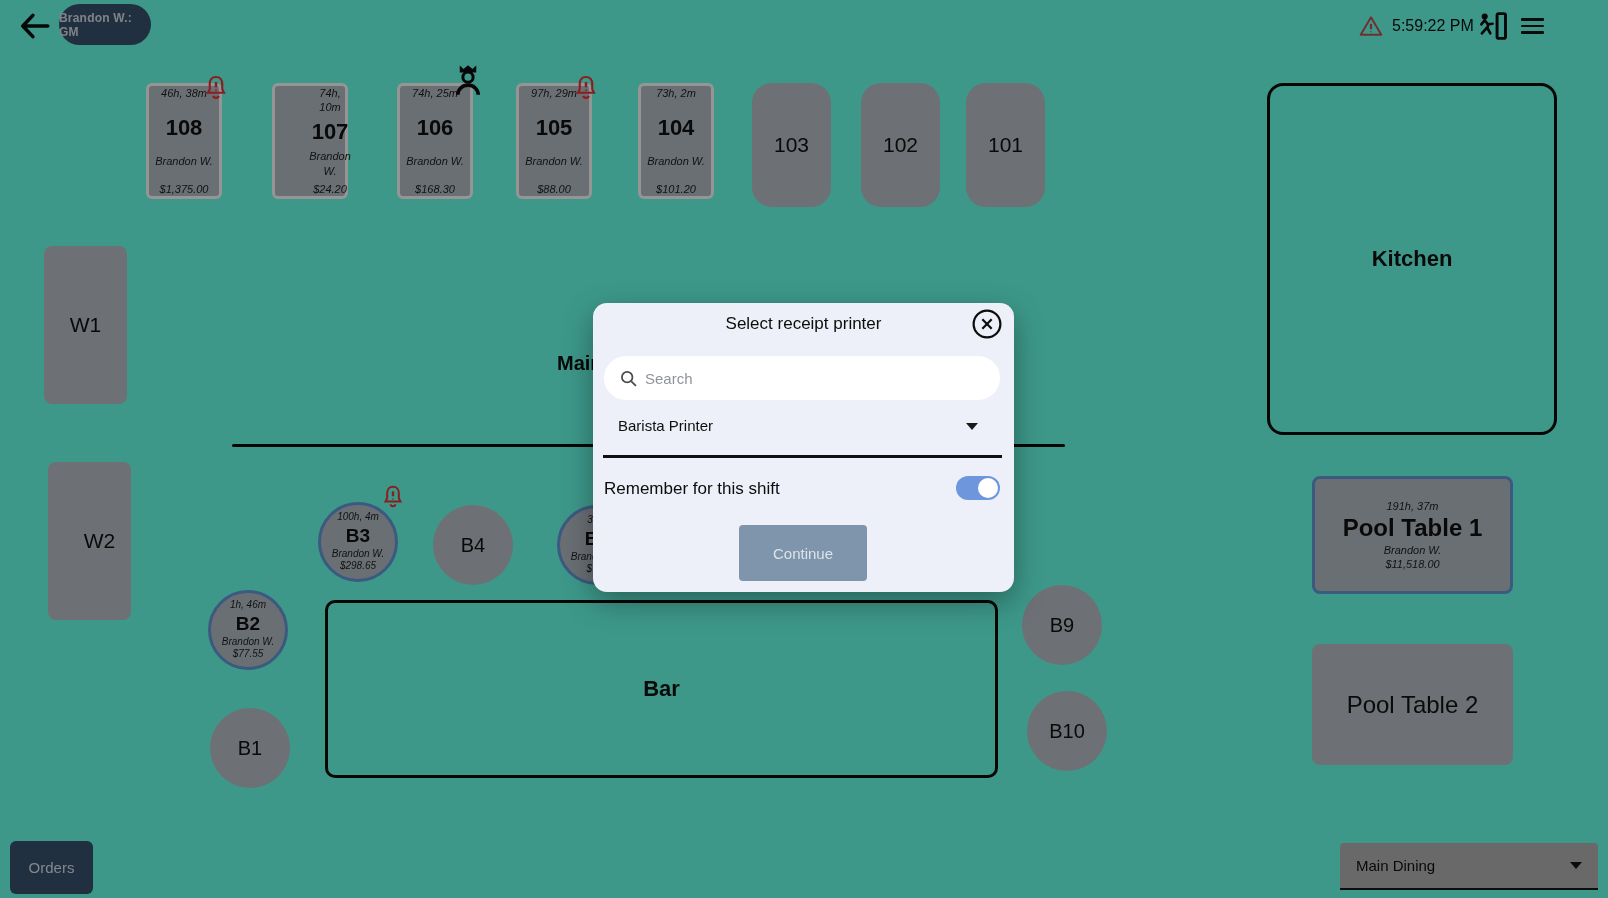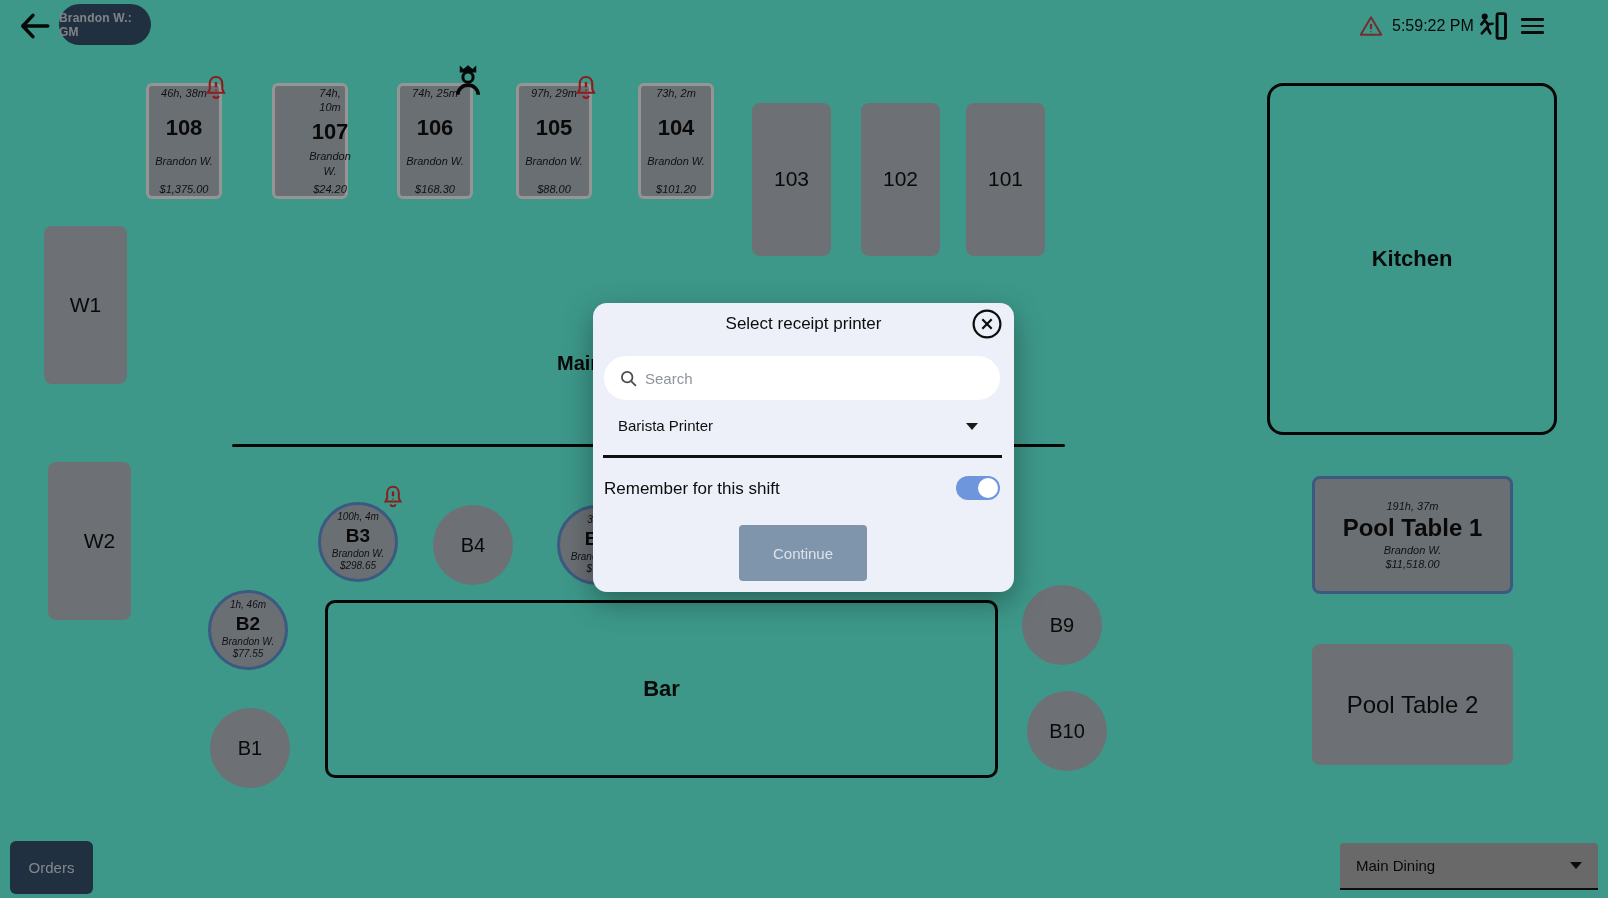--- a/index.html
+++ b/index.html
@@ -13,21 +13,21 @@
     color:#c3cad1;font-size:12px;font-weight:bold;letter-spacing:.2px;}
   .clock{position:absolute;left:1392px;top:17px;font-size:16px;color:#0d0d0d;}
   .hamburger{position:absolute;left:1521px;top:18px;width:23px;height:16px;
     display:flex;flex-direction:column;justify-content:space-between;}
   .hamburger span{display:block;height:2.6px;background:#111;border-radius:1px;}
 
   
   .tcard{position:absolute;width:76px;height:116px;border-radius:6px;background:#a3abb2;
     display:flex;flex-direction:column;align-items:center;justify-content:center;text-align:center;}
   .tcard.occ{border:3px solid #e5e5e5;justify-content:space-between;}
-  .tcard.empty{width:79px;height:153px;background:#a8adb3;border-radius:8px;margin-top:20px;}
+  .tcard.empty{width:79px;height:124px;background:#a8adb3;border-radius:20px;}
   .tc-time,.tc-server,.tc-amount{font-style:italic;font-size:11px;color:#1b1b1b;line-height:1.3;}
   .tc-num{font-size:22px;font-weight:bold;color:#0f0f0f;line-height:1.25;}
   .empty .tc-num,.wrect .tc-num{font-size:21px;font-weight:500;}
 
   .tcircle{position:absolute;width:80px;height:80px;border-radius:50%;background:#a8adb3;
     display:flex;flex-direction:column;align-items:center;justify-content:center;text-align:center;overflow:hidden;}
   .tcircle.occ{border:3px solid #5c8ac5;background:#a3abb2;}
   .tcircle .tc-time,.tcircle .tc-server,.tcircle .tc-amount{font-size:10px;line-height:1.25;}
   .tcircle .tc-num{font-size:19px;}
   .tcircle.empty-c .tc-num{font-weight:500;font-size:20px;}
@@ -175,21 +175,21 @@
   <div class="tcard empty" style="left:752px;top:83px;">
     <div class="tc-num">103</div>
   </div>
   <div class="tcard empty" style="left:861px;top:83px;">
     <div class="tc-num">102</div>
   </div>
   <div class="tcard empty" style="left:966px;top:83px;">
     <div class="tc-num">101</div>
   </div>
 
-  <div class="wrect" style="left:44px;top:226px;">
+  <div class="wrect" style="left:44px;top:246px;">
     <div class="tc-num">W1</div>
   </div>
   <div class="wrect" style="left:48px;top:462px;padding-left:20px;">
     <div class="tc-num">W2</div>
   </div>
 
   <div class="section-title">Main Dining</div>
   <div class="divider"></div>
 
   <div class="zone" style="left:325px;top:600px;width:673px;height:178px;border-radius:10px;">

